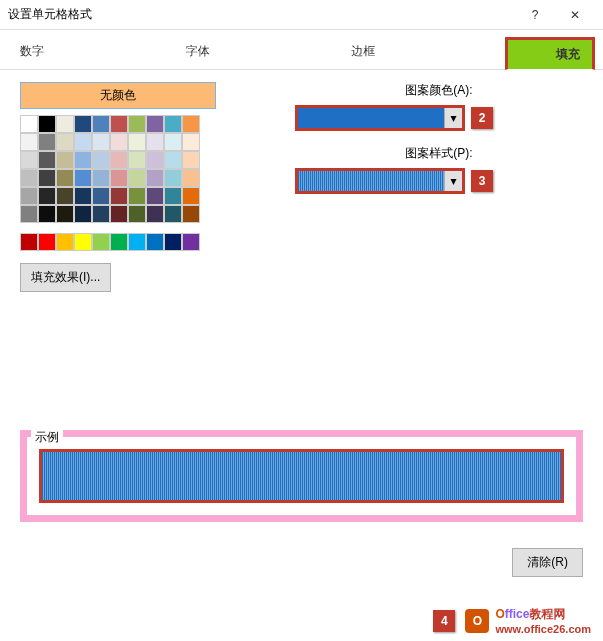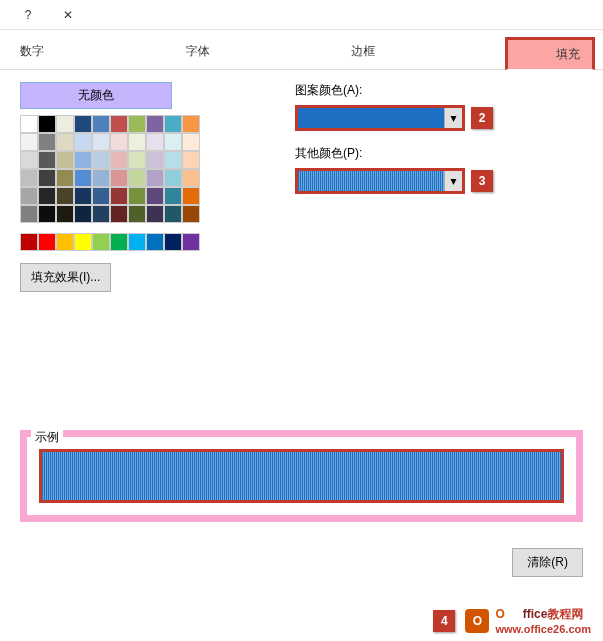--- a/index.html
+++ b/index.html
@@ -2,54 +2,55 @@
 <html><head>
 <meta charset="utf-8">
 <style>
 * { box-sizing: border-box; margin: 0; padding: 0; font-family: "Microsoft YaHei", sans-serif; font-size: 12px; }
 body { background: #fff; width: 603px; height: 641px; overflow: hidden; }
 .titlebar { height: 30px; display: flex; align-items: center; padding: 0 8px; border-bottom: 1px solid #e0e0e0; }
 .titlebar .title { flex: 1; font-size: 12px; }
 .titlebar .win-btn { width: 40px; height: 30px; display: flex; align-items: center; justify-content: center; color: #333; }
 .tabs { display: flex; border-bottom: 1px solid #ddd; padding: 0 8px; margin-top: 6px; justify-content: space-between; }
 .tab { padding: 6px 12px; color: #333; position: relative; top: 1px; }
-.tab.active { border: 3px solid #c0392b; border-bottom: 1px solid #fff; background: #fca5a5; font-weight: 400; padding-left: 48px; }
+.tab.active { border: 3px solid #c0392b; border-bottom: 1px solid #fff; background: #84cc16; font-weight: 700; padding-left: 48px; }
 .content { padding: 12px 20px; display: flex; gap: 40px; }
 .left { width: 235px; }
-.right { flex: 1; }
+.right { flex: 1; text-align: center; }
 .label-row { display: flex; align-items: center; margin-bottom: 6px; }
 .label-row span.label { flex: 1; }
 .callout { width: 22px; height: 22px; background: #c0392b; color: #fff; display: flex; align-items: center; justify-content: center; font-weight: bold; box-shadow: 1px 1px 2px rgba(0,0,0,0.4); }
-.no-color { border: 1px solid #7fb2e5; background: #c4b5fd; text-align: center; padding: 4px 0; margin-bottom: 6px; width: 152px; }
+.no-color { border: 1px solid #7fb2e5; background: #fdba74; text-align: center; padding: 4px 0; margin-bottom: 6px; width: 196px; }
 .swatch-grid { display: flex; flex-wrap: wrap; width: 180px; gap: 0; }
 .swatch { width: 18px; height: 18px; border: 1px solid #ccc; margin: 0; }
 .btn-row { display: flex; gap: 8px; margin-top: 12px; }
 .btn { border: 1px solid #adadad; background: #e1e1e1; padding: 5px 10px; }
 .combo-wrap { display: flex; align-items: center; gap: 6px; margin-bottom: 14px; }
 .combo { border: 3px solid #c0392b; width: 170px; height: 26px; display: flex; }
 .combo-val { flex: 1; }
 .combo-val.blue { background: #1f6fc4; }
 .combo-val.pattern { background: repeating-linear-gradient(90deg,#1f6fc4 0,#1f6fc4 1px,#6ba8db 1px,#6ba8db 2px); }
 .combo-arrow { width: 18px; background: #e1e1e1; border-left: 1px solid #adadad; display: flex; align-items: center; justify-content: center; }
 .sample-section { position: absolute; left: 20px; right: 20px; top: 430px; }
 .fieldset { border: 7px solid #f9a8d4; padding: 12px; position: relative; }
 .fieldset .legend { position: absolute; top: -8px; left: 4px; background: #fff; padding: 0 4px; }
 .sample-swatch { height: 54px; background: repeating-linear-gradient(90deg,#1f6fc4 0,#1f6fc4 1px,#6ba8db 1px,#6ba8db 2px); border: 3px solid #c0392b; }
 .clear-btn { position: absolute; right: 20px; top: 548px; border: 1px solid #adadad; background: #e1e1e1; padding: 5px 14px; }
 .footer { position: absolute; bottom: 6px; right: 12px; display: flex; align-items: center; gap: 6px; }
 .footer .callout { margin-right: 4px; }
 .logo-badge { width: 24px; height: 24px; background: #d35400; border-radius: 4px; display: flex; align-items: center; justify-content: center; color: #fff; font-weight: bold; }
 .brand { font-weight: bold; }
-.brand .o1 { color: #d35400; } .brand .o2 { color: #7f1d1d; margin-left: 18px; } .brand .o3 { color: #c0392b; }
+.brand .o1 { color: #d35400; } .brand .o2 { color: #8b5cf6; } .brand .o3 { color: #c0392b; }
 .url { color: #c0392b; font-size: 11px; font-weight: bold; }
 </style>
 </head>
 <body>
 
 <div class="titlebar">
+  <span class="title">设置单元格格式</span>
   <div class="win-btn">?</div>
   <div class="win-btn">✕</div>
 </div>
 
 <div class="tabs">
   <div class="tab">数字</div>
   <div class="tab">字体</div>
   <div class="tab">边框</div>
   <div class="tab active">填充</div>
 </div>
@@ -142,21 +143,21 @@
         <span class="label">图案颜色(A):</span>
       </div>
     <div class="combo-wrap">
       <div class="combo">
         <div class="combo-val blue"></div>
         <div class="combo-arrow">▾</div>
       </div>
       <span class="callout">2</span>
     </div>
     <div class="label-row">
-        <span class="label">其他颜色(P):</span>
+        <span class="label">图案样式(P):</span>
       </div>
     <div class="combo-wrap">
       <div class="combo">
         <div class="combo-val pattern"></div>
         <div class="combo-arrow">▾</div>
       </div>
       <span class="callout">3</span>
     </div>
   </div>
 </div>

